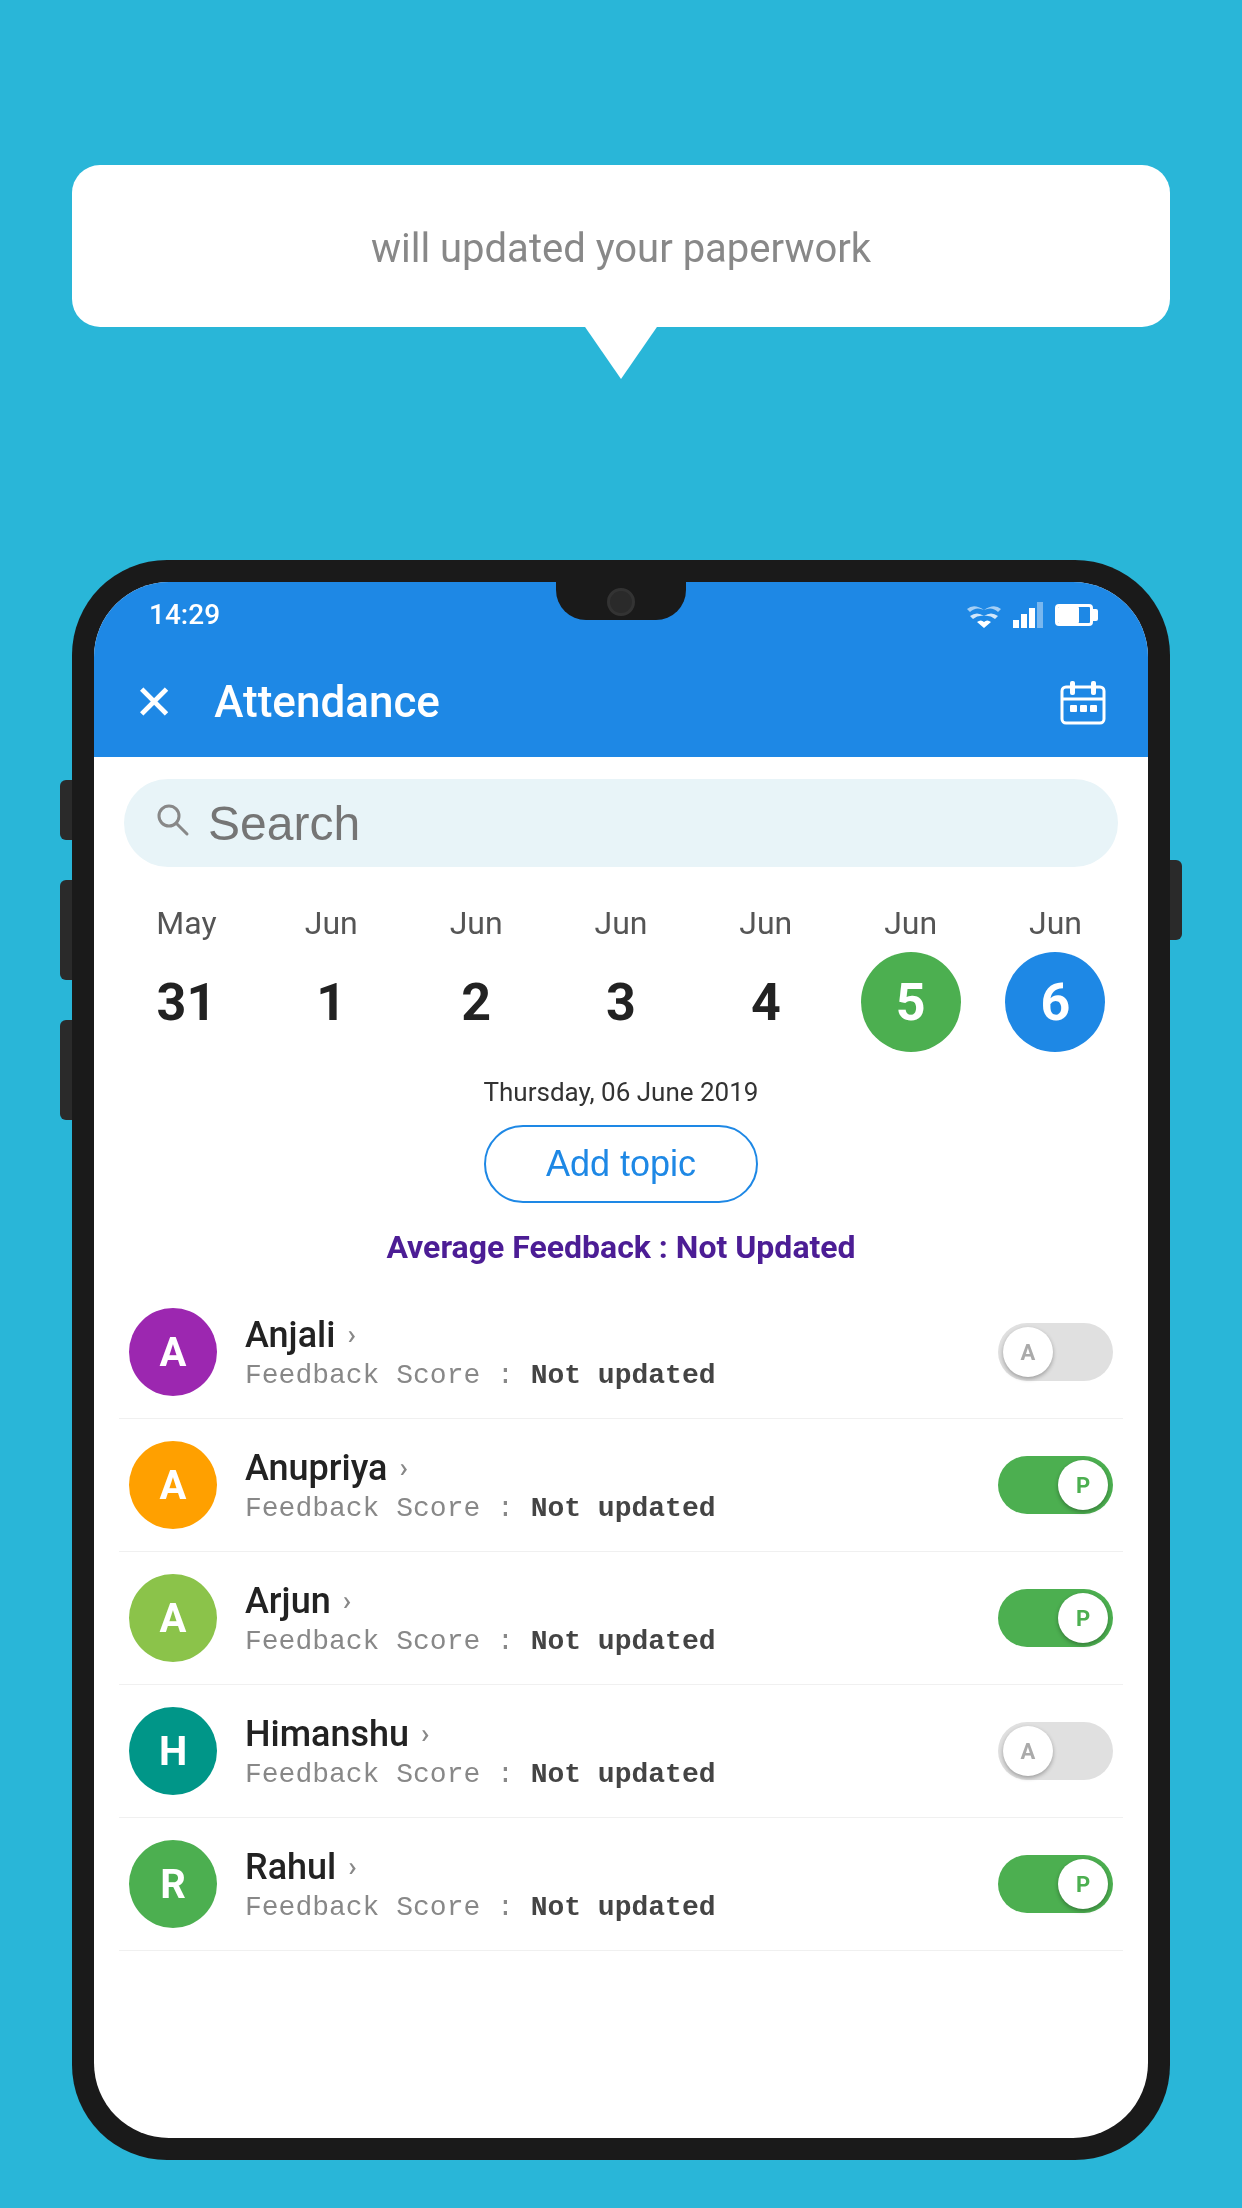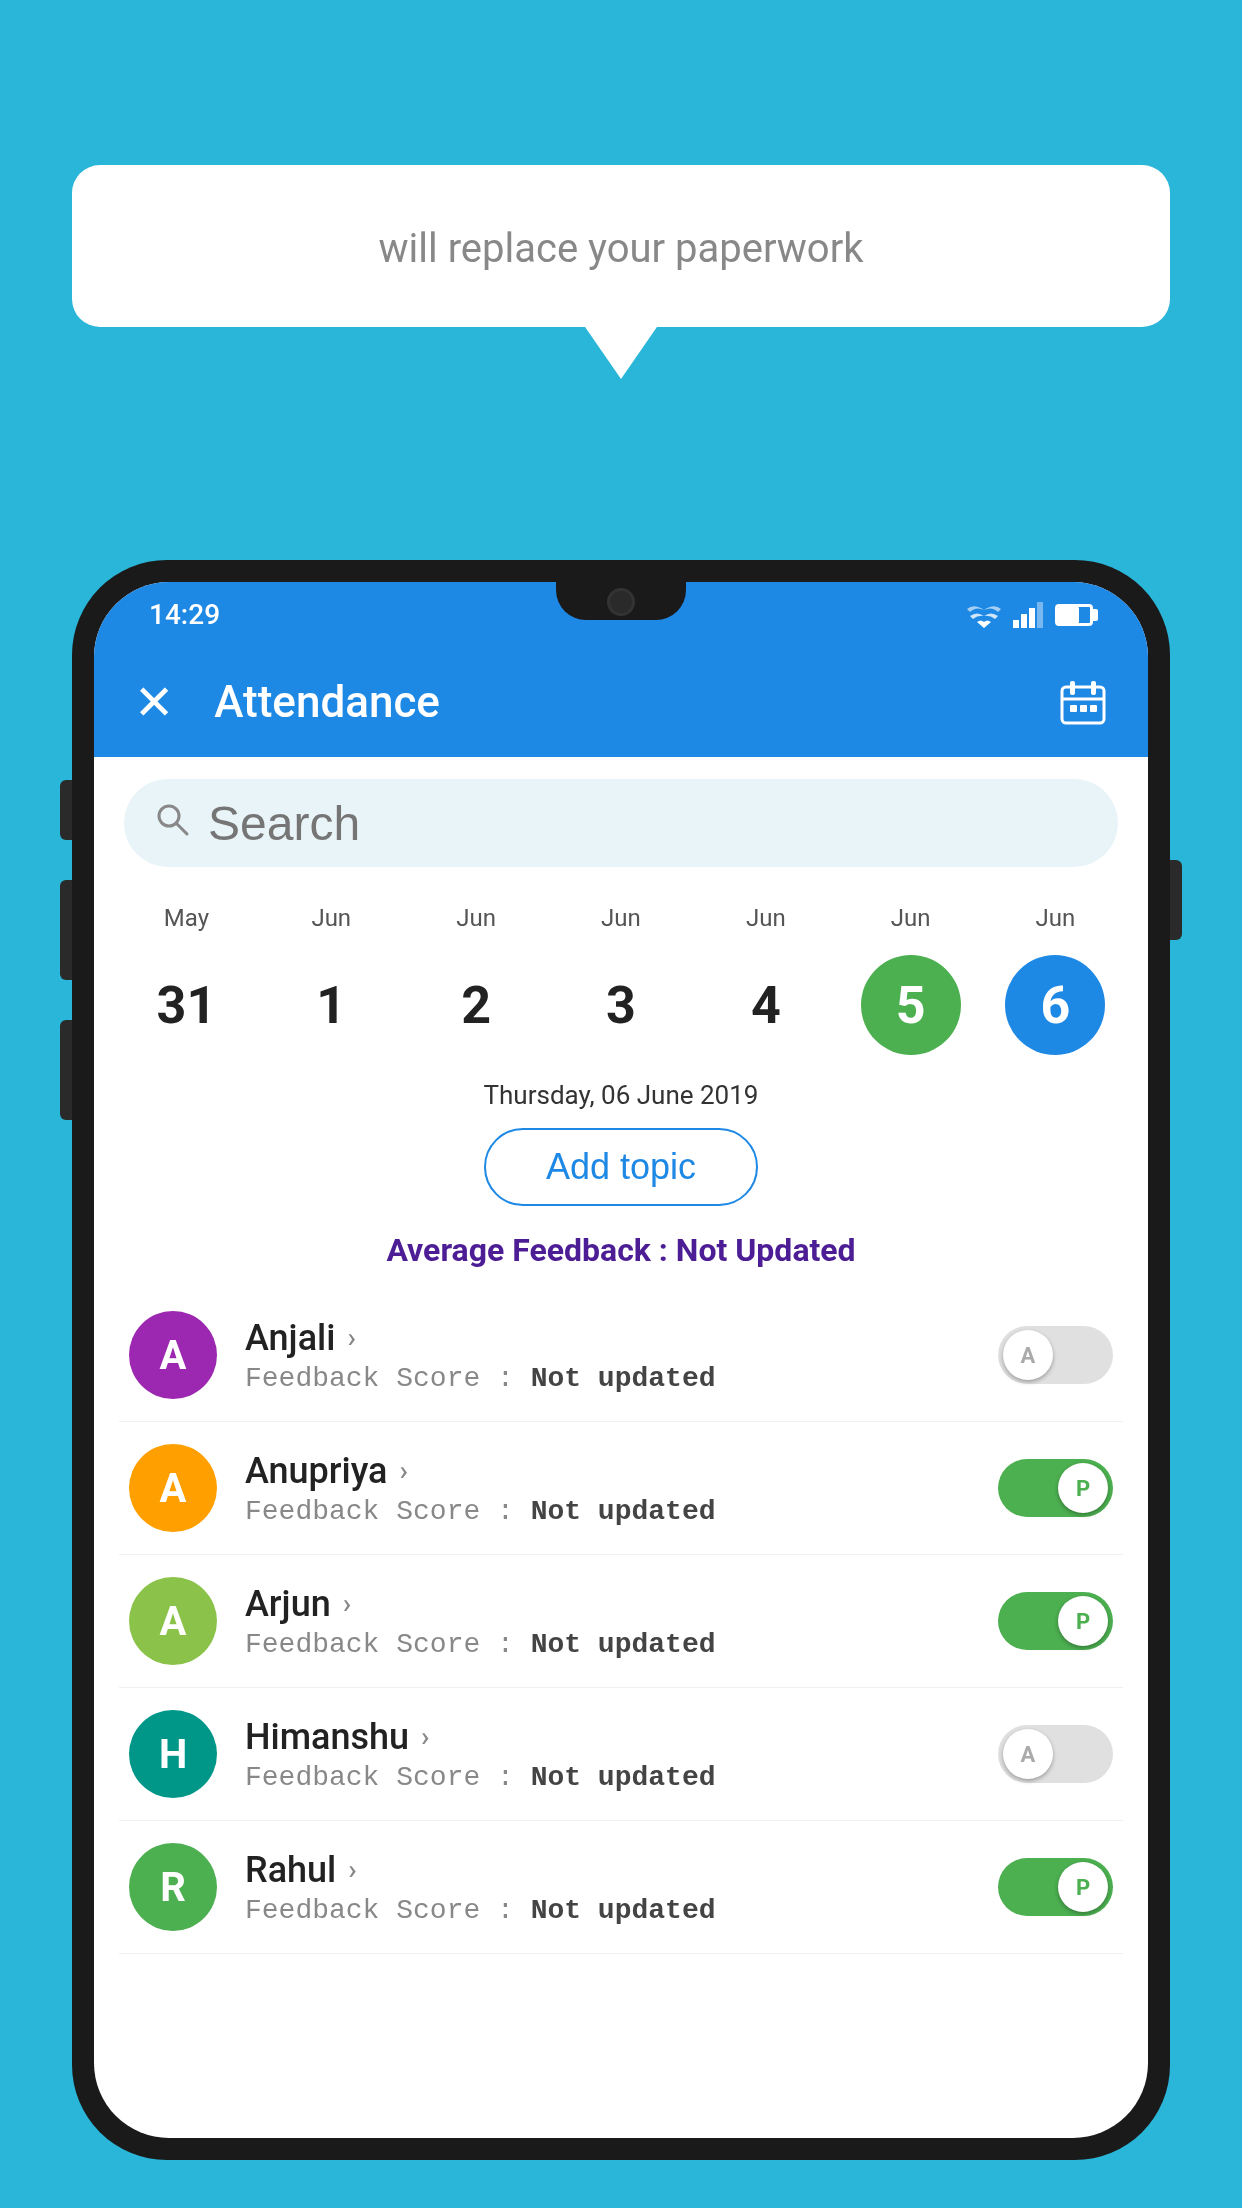--- a/index.html
+++ b/index.html
@@ -261,23 +261,23 @@
     }
 
     .cal-day {
       display: flex;
       flex-direction: column;
       align-items: center;
       width: 130px;
     }
 
     .cal-month {
-      font-size: 24px;
+      font-size: 32px;
       color: #555;
-      margin-bottom: 23px;
+      margin-bottom: 10px;
     }
 
     .cal-date {
       font-size: 52px;
       font-weight: 700;
       color: #222;
       width: 100px;
       height: 100px;
       display: flex;
       align-items: center;
@@ -437,21 +437,21 @@
       color: #4caf50;
     }
   </style>
 </head>
 <body>
 
 <div style="position:absolute;width:100%;height:100%;background:#29b6d8;"></div>
 
 <div class="speech-bubble-container">
   <div class="speech-bubble">
-    <div class="bubble-subtitle">will replace your paperwork</div>
+    <div class="bubble-subtitle">will updated your paperwork</div>
   </div>
 </div>
 
 <div class="phone-frame">
   <div class="phone-outer">
 
     <div class="phone-notch"></div>
     <div class="phone-camera"></div>
 
     <div class="phone-btn-right"></div>

